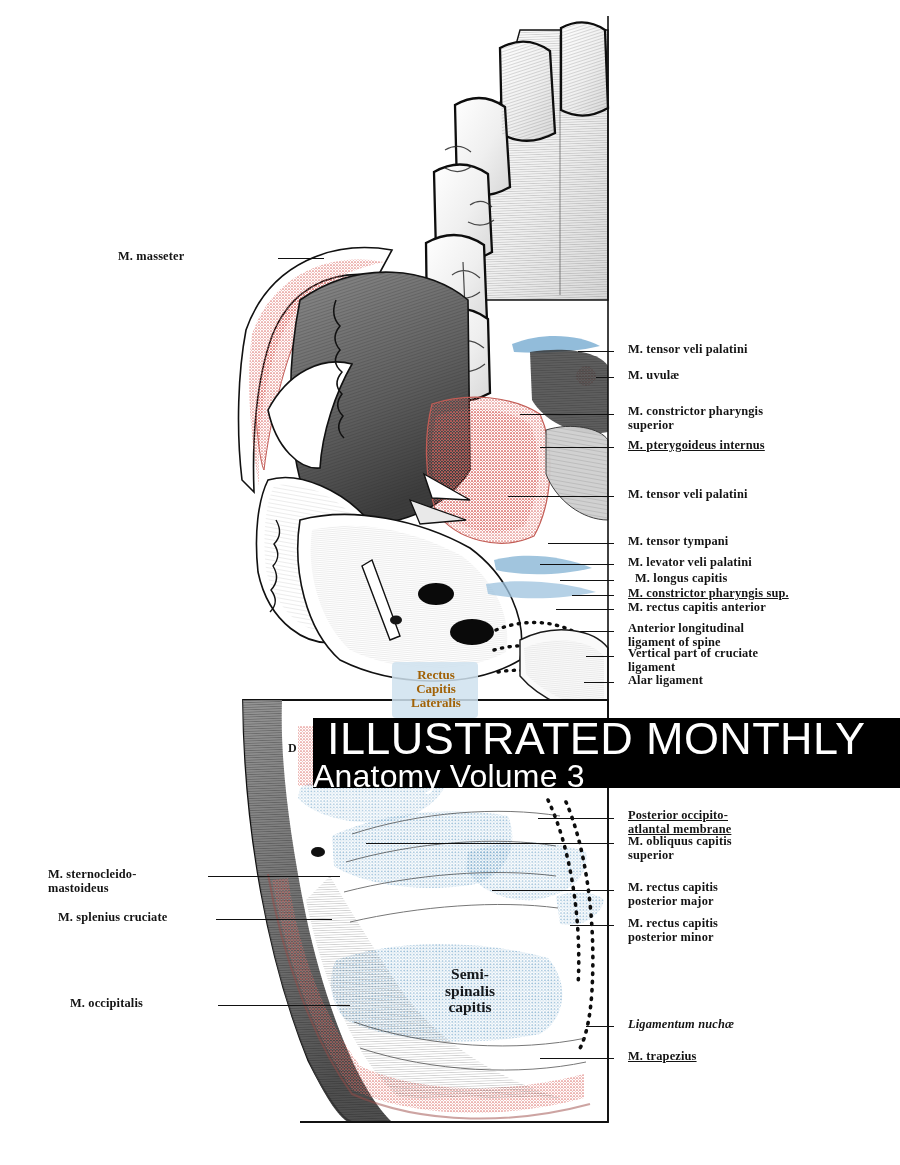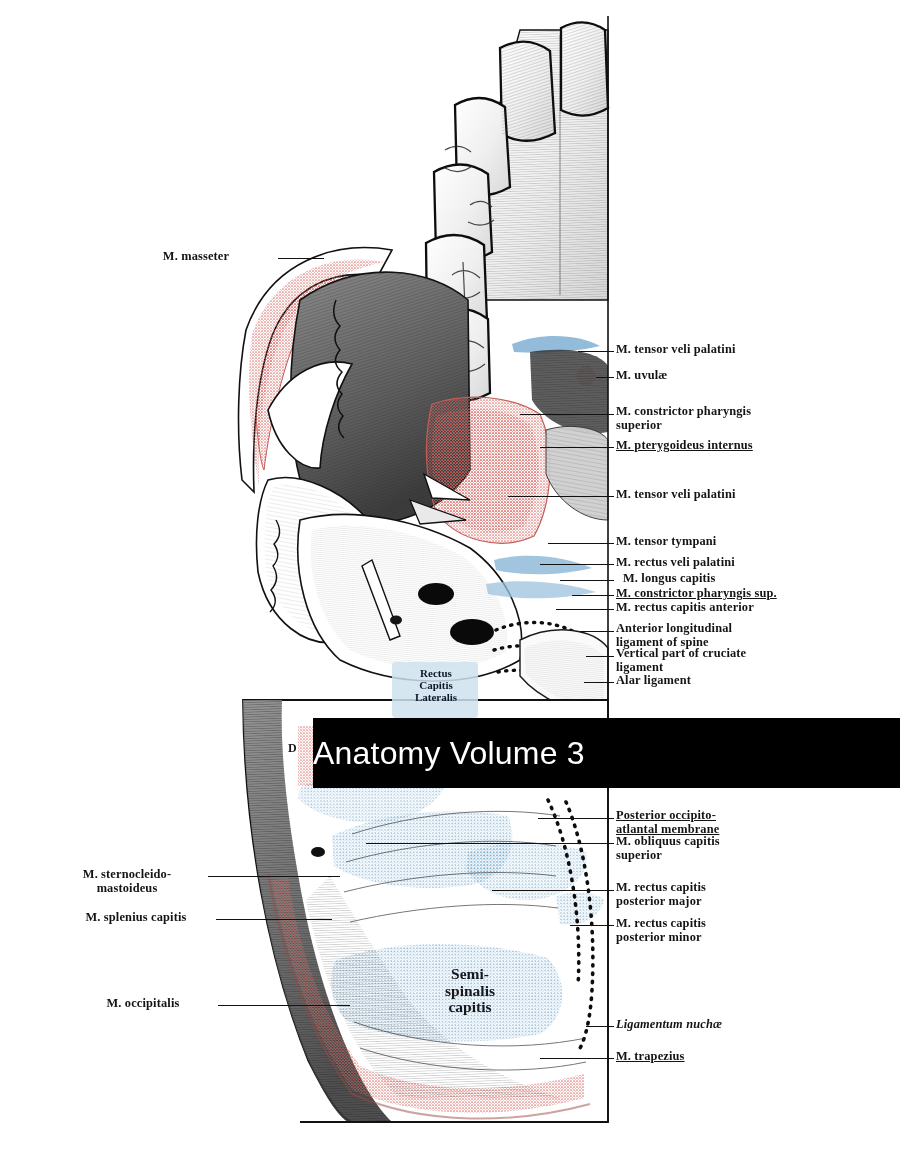--- a/index.html
+++ b/index.html
@@ -10,29 +10,29 @@
   #plate{position:absolute;left:0;top:0;width:900px;height:1165px;}
 
   
   .figure{position:absolute;left:0;top:0;width:900px;height:1165px;}
   .figure svg{display:block;width:900px;height:1165px;}
 
   
   .lbl{position:absolute;font-family:"Liberation Serif",serif;
        font-size:12.4px;font-weight:700;line-height:13.6px;
        letter-spacing:.15px;color:#141414;white-space:pre-line;}
-  .lbl.right{text-align:left;}
-  .lbl.left{text-align:center;}
+  .lbl.right{text-align:left;margin-left:12px;}
+  .lbl.left{text-align:left;}
 
   .lead{position:absolute;background:#111;height:1px;}
 
   
   .infig{position:absolute;font-family:"Liberation Serif",serif;
          font-weight:700;line-height:1.07;white-space:pre-line;}
-  .infig.blue{color:#0f172a;font-size:11px;text-align:center;}
+  .infig.blue{color:#a16207;font-size:13px;text-align:center;}
   .infig.dark{color:#15181c;font-size:15.5px;text-align:center;}
   .infig.tiny{color:#1a1a1a;font-size:12px;}
 
   
   .banner{position:absolute;background:#000;display:flex;
           flex-direction:column;justify-content:center;
           font-family:"Liberation Sans",sans-serif;}
   .banner .b1{color:#fff;font-size:45px;line-height:45px;
               font-weight:400;letter-spacing:.4px;padding-left:14px;}
   .banner .b2{color:#fff;font-size:32px;line-height:30px;
@@ -279,21 +279,21 @@
   </div>
 
   <div>
     <div class="lbl right" style="left:616px; top:343px;">M. tensor veli palatini</div>
     <div class="lbl right" style="left:616px; top:369px;text-align:right;">M. uvulæ</div>
     <div class="lbl right" style="left:616px; top:405px;">M. constrictor pharyngis
    superior</div>
     <div class="lbl right" style="left:616px; top:439px;text-decoration:underline;">M. pterygoideus internus</div>
     <div class="lbl right" style="left:616px; top:488px;">M. tensor veli palatini</div>
     <div class="lbl right" style="left:616px; top:535px;">M. tensor tympani</div>
-    <div class="lbl right" style="left:616px; top:556px;">M. rectus veli palatini</div>
+    <div class="lbl right" style="left:616px; top:556px;">M. levator veli palatini</div>
     <div class="lbl right" style="left:623px; top:572px;">M. longus capitis</div>
     <div class="lbl right" style="left:616px; top:587px;text-decoration:underline;">M. constrictor pharyngis sup.</div>
     <div class="lbl right" style="left:616px; top:601px;">M. rectus capitis anterior</div>
     <div class="lbl right" style="left:616px; top:622px;">Anterior longitudinal
    ligament of spine</div>
     <div class="lbl right" style="left:616px; top:647px;">Vertical part of cruciate
    ligament</div>
     <div class="lbl right" style="left:616px; top:674px;">Alar ligament</div>
     <div class="lbl right" style="left:616px; top:809px;text-decoration:underline;">Posterior occipito-
    atlantal membrane</div>
@@ -304,31 +304,32 @@
     <div class="lbl right" style="left:616px; top:917px;">M. rectus capitis
    posterior minor</div>
     <div class="lbl right" style="left:616px; top:1018px;font-style:italic;">Ligamentum nuchæ</div>
     <div class="lbl right" style="left:616px; top:1050px;text-decoration:underline;">M. trapezius</div>
   </div>
 
   <div>
     <div class="lbl left" style="left:118px; top:250px; width:156px;">M. masseter</div>
     <div class="lbl left" style="left:48px; top:868px; width:158px;">M. sternocleido-
 mastoideus</div>
-    <div class="lbl left" style="left:58px; top:911px; width:156px;">M. splenius capitis</div>
+    <div class="lbl left" style="left:58px; top:911px; width:156px;">M. splenius cruciate</div>
     <div class="lbl left" style="left:70px; top:997px; width:146px;">M. occipitalis</div>
   </div>
 
   <div>
     <div class="infig blue" style="left:392px; top:668px; width:88px;">Rectus
 Capitis
 Lateralis</div>
     <div class="infig dark" style="left:412px; top:966px; width:116px;">Semi-
 spinalis
 capitis</div>
     <div class="infig tiny" style="left:288px; top:742px;">D</div>
   </div>
 
   <div class="banner" style="left:313px; top:718px; width:587px; height:70px;">
+    <div class="b1">ILLUSTRATED MONTHLY</div>
     <div class="b2">Anatomy Volume 3</div>
   </div>
 
 </div>
 
 </body></html>

